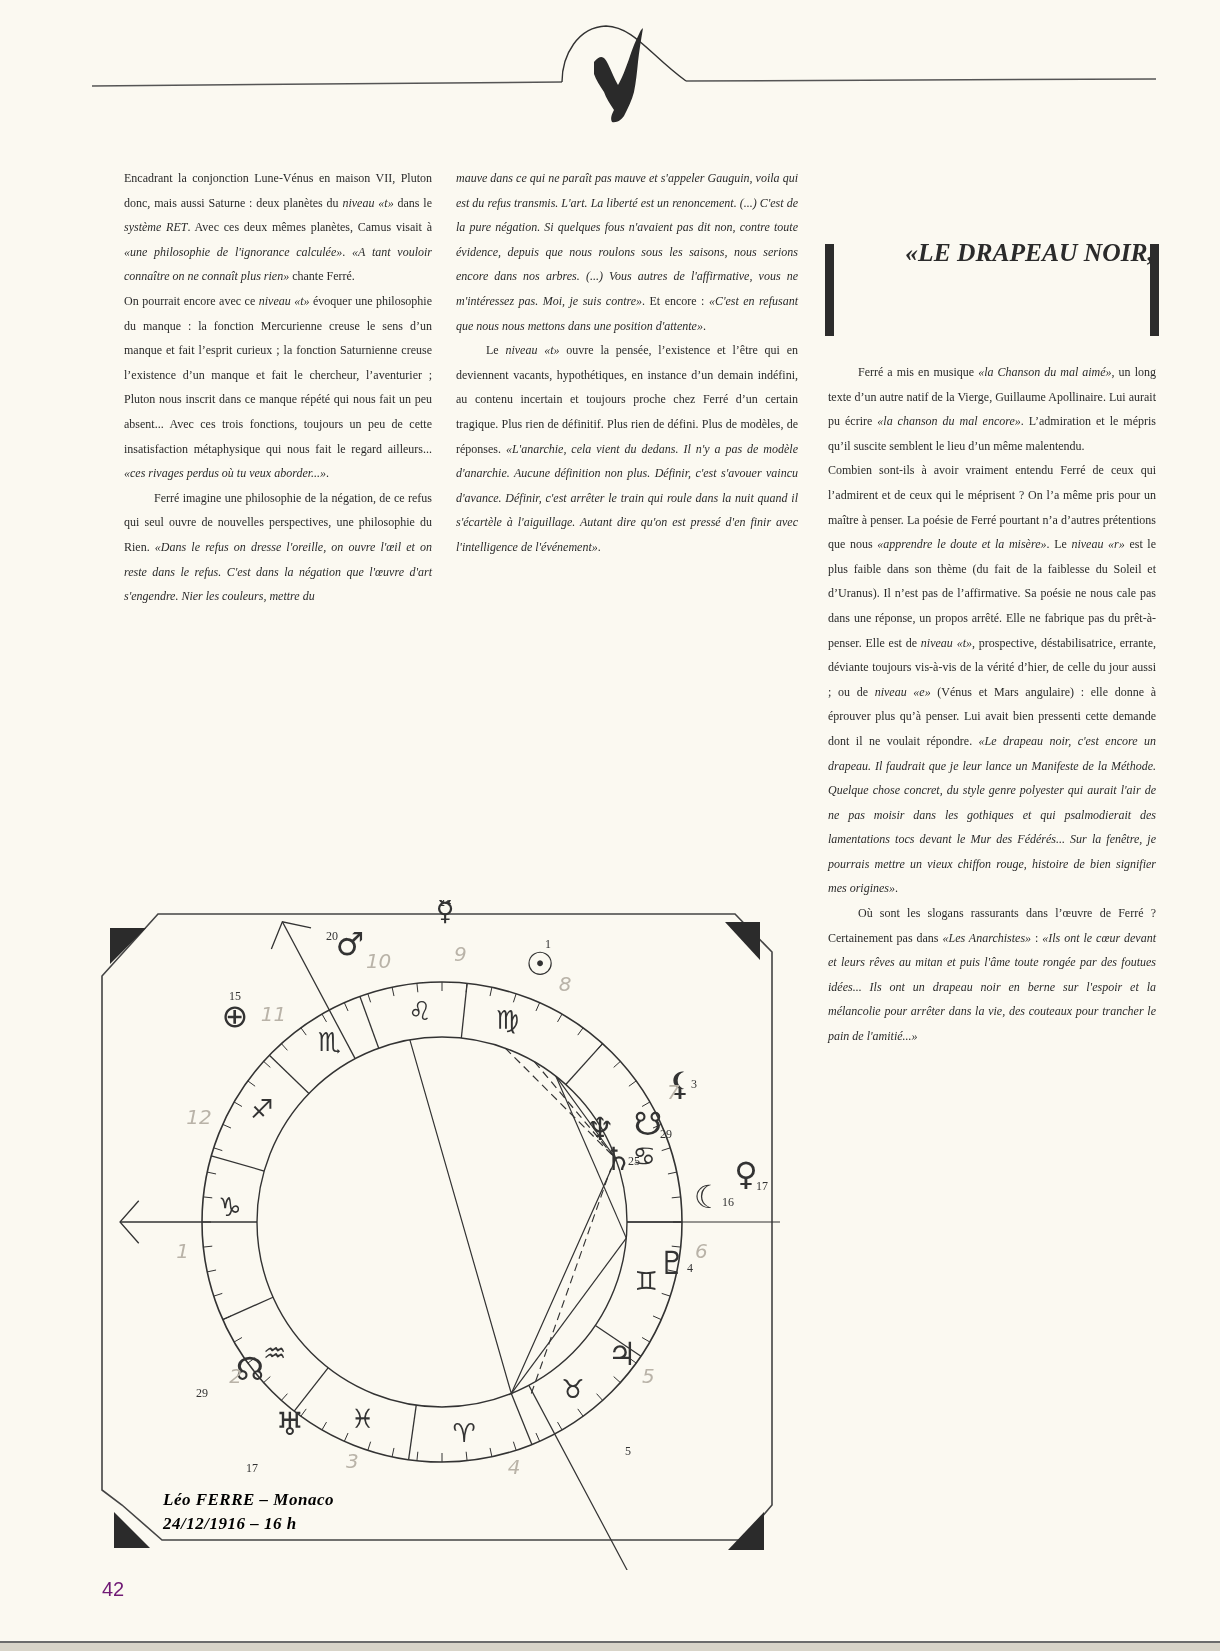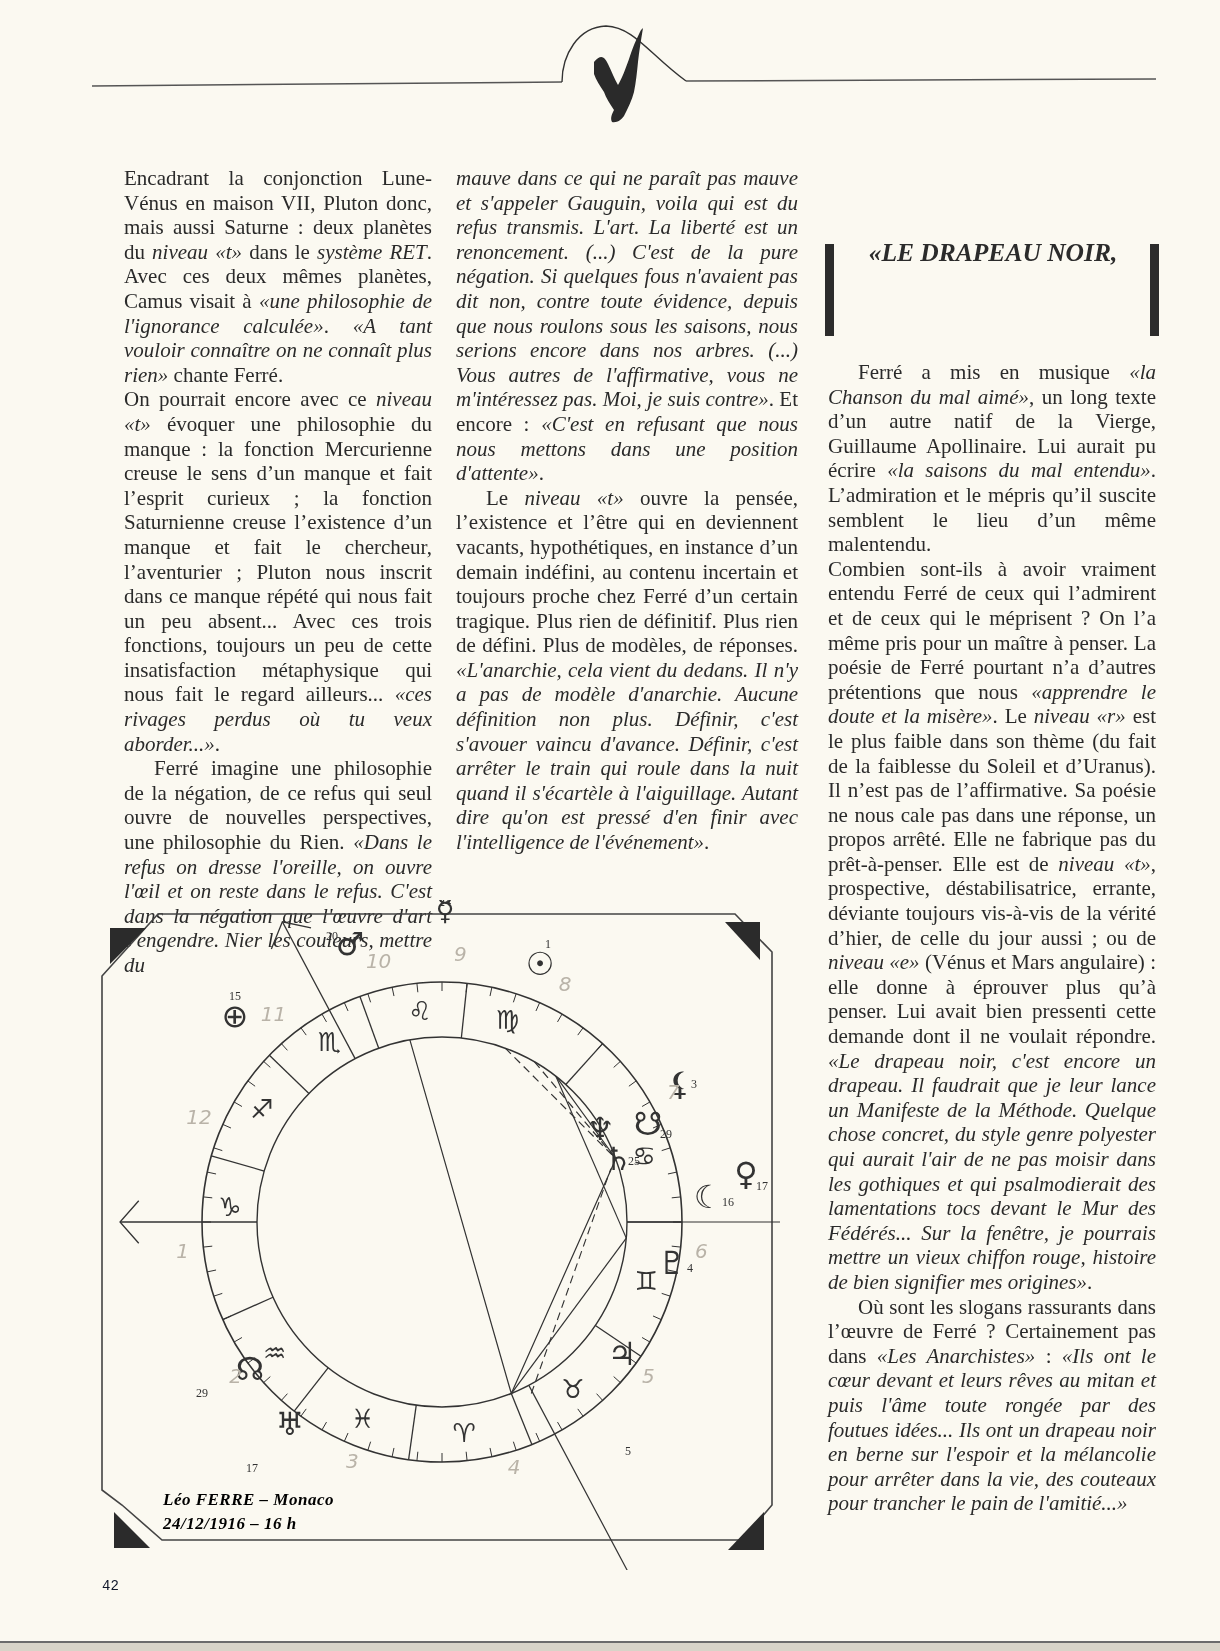--- a/index.html
+++ b/index.html
@@ -3,41 +3,41 @@
 <meta charset="utf-8">
 <style>
   html, body { margin: 0; padding: 0; }
   body {
     width: 1220px; height: 1651px; position: relative; overflow: hidden;
     background: #fbf9f1;
     font-family: "Liberation Serif", serif; color: #2a2a2a;
   }
   .page-edge { position: absolute; left: 0; right: 0; bottom: 0; height: 8px; background: #d8d4c8; border-top: 2px solid #6b6b6b; }
   .header-ornament { position: absolute; left: 0; top: 0; width: 1220px; height: 140px; }
-  .col { position: absolute; font-size: 21px; line-height: 24.6px; text-align: justify; }
+  .col { position: absolute; font-size: 12px; line-height: 24.6px; text-align: justify; }
   .col p { margin: 0; }
   .col p.gap { }
   .col p.indent { text-indent: 30px; }
   .col1 { left: 124px; top: 166px; width: 308px; }
   .col2 { left: 456px; top: 166px; width: 342px; }
   .col3 { left: 828px; top: 360px; width: 328px; }
   em { font-style: italic; }
   .pullquote {
     position: absolute; left: 832px; top: 236px; width: 322px; height: 104px;
-    text-align: center; font-style: italic; font-weight: bold; font-size: 25.5px; line-height: 34px;
+    text-align: right; font-style: italic; font-weight: bold; font-size: 25.5px; line-height: 34px;
     color: #2b2b2b;
   }
   .pq-bar { position: absolute; top: 244px; width: 9px; height: 92px; background: #2c2c2c; }
   .pq-bar.l { left: 825px; } .pq-bar.r { left: 1150px; }
   .chart-frame { position: absolute; left: 100px; top: 900px; width: 700px; height: 670px; }
   .caption {
     position: absolute; left: 163px; top: 1488px; font-style: italic; font-weight: bold;
     font-size: 17px; line-height: 24px; letter-spacing: 0.5px; color: #000000;
   }
-  .page-num { position: absolute; left: 102px; top: 1578px; font-family: Liberation Mono, monospace; font-size: 14px; color: #0f172a; }
+  .page-num { position: absolute; left: 102px; top: 1578px; font-family: Liberation Sans, sans-serif; font-size: 20px; color: #701a75; }
 </style>
 </head>
 <body>
 
 <svg class="header-ornament" viewBox="0 0 1220 140">
   <line x1="92" y1="86" x2="562" y2="82" stroke="#555" stroke-width="1.5"></line>
   <line x1="686" y1="81" x2="1156" y2="79" stroke="#555" stroke-width="1.5"></line>
   <path d="M562,82 C562,55 578,27 606,26 C634,27 650,55 686,81" fill="none" stroke="#333" stroke-width="1.4"></path>
   <g fill="#2a2a2a">
     <path d="M252,0"></path>
@@ -56,21 +56,21 @@
   <p class="gap indent">Le <em>niveau «t»</em> ouvre la pensée, l’existence et l’être qui en deviennent vacants, hypothétiques, en instance d’un demain indéfini, au contenu incertain et toujours proche chez Ferré d’un certain tragique. Plus rien de définitif. Plus rien de défini. Plus de modèles, de réponses. <em>«L'anarchie, cela vient du dedans. Il n'y a pas de modèle d'anarchie. Aucune définition non plus. Définir, c'est s'avouer vaincu d'avance. Définir, c'est arrêter le train qui roule dans la nuit quand il s'écartèle à l'aiguillage. Autant dire qu'on est pressé d'en finir avec l'intelligence de l'événement»</em>.</p>
 </div>
 
 <div class="pq-bar l"></div>
 <div class="pq-bar r"></div>
 <div class="pullquote">
   <div>«LE DRAPEAU NOIR,</div>
 </div>
 
 <div class="col col3">
-  <p class="indent">Ferré a mis en musique <em>«la Chanson du mal aimé»</em>, un long texte d’un autre natif de la Vierge, Guillaume Apollinaire. Lui aurait pu écrire <em>«la saisons du mal entendu»</em>. L’admiration et le mépris qu’il suscite semblent le lieu d’un même malentendu.</p>
+  <p class="indent">Ferré a mis en musique <em>«la Chanson du mal aimé»</em>, un long texte d’un autre natif de la Vierge, Guillaume Apollinaire. Lui aurait pu écrire <em>«la chanson du mal encore»</em>. L’admiration et le mépris qu’il suscite semblent le lieu d’un même malentendu.</p>
   <p>Combien sont-ils à avoir vraiment entendu Ferré de ceux qui l’admirent et de ceux qui le méprisent ? On l’a même pris pour un maître à penser. La poésie de Ferré pourtant n’a d’autres prétentions que nous <em>«apprendre le doute et la misère»</em>. Le <em>niveau «r»</em> est le plus faible dans son thème (du fait de la faiblesse du Soleil et d’Uranus). Il n’est pas de l’affirmative. Sa poésie ne nous cale pas dans une réponse, un propos arrêté. Elle ne fabrique pas du prêt-à-penser. Elle est de <em>niveau «t»</em>, prospective, déstabilisatrice, errante, déviante toujours vis-à-vis de la vérité d’hier, de celle du jour aussi ; ou de <em>niveau «e»</em> (Vénus et Mars angulaire) : elle donne à éprouver plus qu’à penser. Lui avait bien pressenti cette demande dont il ne voulait répondre. <em>«Le drapeau noir, c'est encore un drapeau. Il faudrait que je leur lance un Manifeste de la Méthode. Quelque chose concret, du style genre polyester qui aurait l'air de ne pas moisir dans les gothiques et qui psalmodierait des lamentations tocs devant le Mur des Fédérés... Sur la fenêtre, je pourrais mettre un vieux chiffon rouge, histoire de bien signifier mes origines»</em>.</p>
   <p class="gap indent">Où sont les slogans rassurants dans l’œuvre de Ferré ? Certainement pas dans <em>«Les Anarchistes»</em> : <em>«Ils ont le cœur devant et leurs rêves au mitan et puis l'âme toute rongée par des foutues idées... Ils ont un drapeau noir en berne sur l'espoir et la mélancolie pour arrêter dans la vie, des couteaux pour trancher le pain de l'amitié...»</em></p>
 </div>
 
 <svg class="chart-frame" viewBox="0 0 700 670" id="chart-svg">
 
   <path d="M58,14 L635,14 L672,52 L672,605 L642,640 L62,640 L22,605 L2,590 L2,76 Z" fill="none" stroke="#444" stroke-width="1.6"></path>
   <path d="M10,28 L46,28 L10,64 Z" fill="#2b2b2b"></path>
   <path d="M660,22 L660,60 L625,22 Z" fill="#2b2b2b"></path>
   <path d="M14,612 L14,648 L50,648 Z" fill="#2b2b2b"></path>

